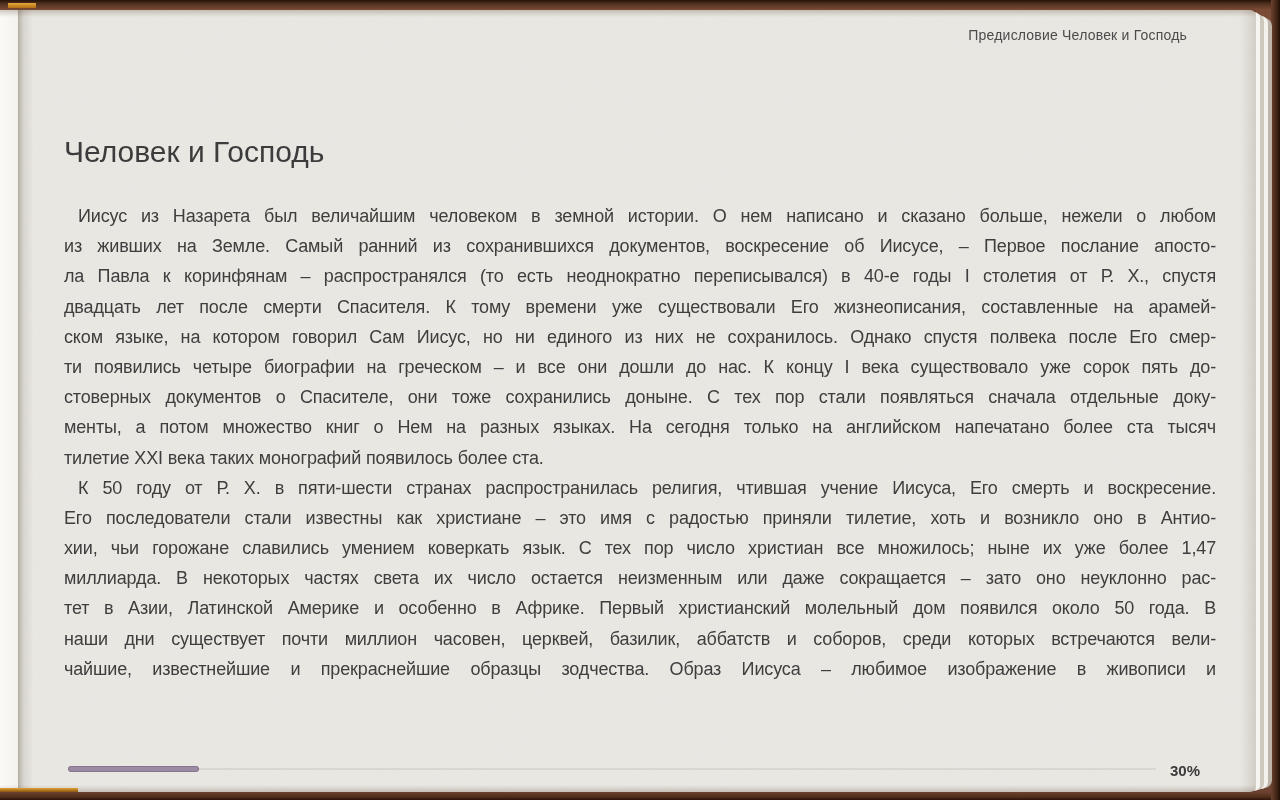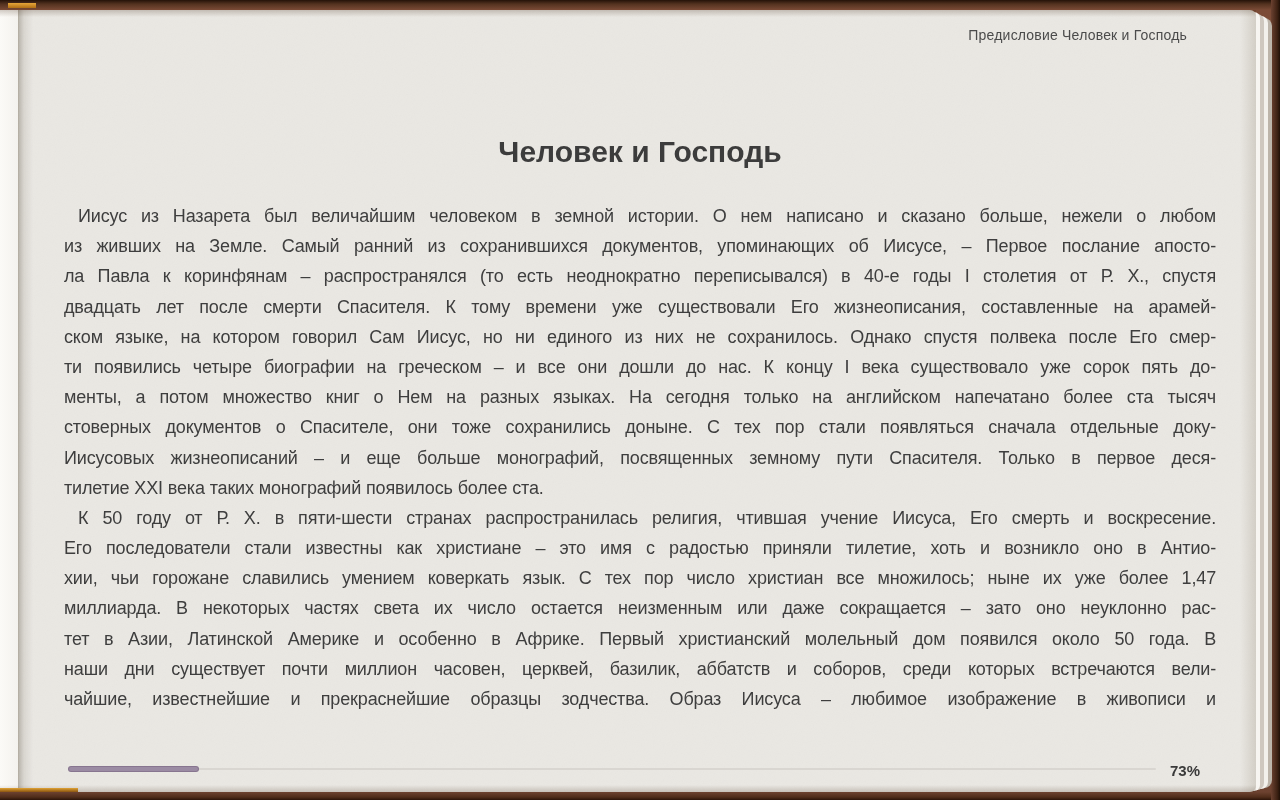--- a/index.html
+++ b/index.html
@@ -39,22 +39,22 @@
     background:linear-gradient(180deg,rgba(60,35,15,.22),rgba(60,35,15,0));}
   .shadow-bottom{position:absolute;left:0;right:0;bottom:0;height:7px;
     background:linear-gradient(0deg,rgba(60,35,15,.20),rgba(60,35,15,0));}
   .shadow-right{position:absolute;right:0;top:0;bottom:0;width:16px;border-radius:0 6px 6px 0;
     background:linear-gradient(90deg,rgba(110,95,70,0),rgba(110,95,70,.18));}
   
   .running-head{position:absolute;top:17px;right:69px;
     font-size:14px;color:#4b4b4b;letter-spacing:.2px;}
   .chapter-title{position:absolute;top:63px;left:64px;width:1152px;text-align:center;
     font-size:28px;font-weight:bold;color:#3c3c3c;}
-  .section-title{position:absolute;top:125px;left:64px;width:1152px;text-align:center;
-    font-size:30px;font-weight:bold;color:#3c3c3c;}
+  .section-title{position:absolute;top:125px;left:64px;width:1152px;
+    font-size:30px;font-weight:normal;color:#3c3c3c;}
   .body-text{position:absolute;top:191px;left:64px;width:1152px;
     font-size:18px;color:#3e3e3e;}
   .line{line-height:30.2px;height:30.2px;overflow:hidden;
     text-align:justify;text-align-last:justify;letter-spacing:-.15px;}
   .line.para-end{text-align-last:left;}
   .line.indent{text-indent:14px;}
   
   .progress-track{position:absolute;left:68px;top:758px;width:1088px;height:2px;
     background:#d9d6d1;border-radius:1px;}
   .progress-fill{position:absolute;left:68px;top:756px;height:6px;width:0;
@@ -94,37 +94,36 @@
   <div class="shadow-bottom"></div>
   <div class="shadow-right"></div>
 
   <div class="running-head">Предисловие Человек и Господь</div>
 
 
   <div class="section-title">Человек и Господь</div>
 
   <div class="body-text">
     <div class="line indent">Иисус из Назарета был величайшим человеком в земной истории. О нем написано и сказано больше, нежели о любом</div>
-    <div class="line">из живших на Земле. Самый ранний из сохранившихся документов, упоминающих об Иисусе, – Первое послание апосто-</div>
+    <div class="line">из живших на Земле. Самый ранний из сохранившихся документов, воскресение об Иисусе, – Первое послание апосто-</div>
     <div class="line">ла Павла к коринфянам – распространялся (то есть неоднократно переписывался) в 40-е годы I столетия от Р. Х., спустя</div>
     <div class="line">двадцать лет после смерти Спасителя. К тому времени уже существовали Его жизнеописания, составленные на арамей-</div>
     <div class="line">ском языке, на котором говорил Сам Иисус, но ни единого из них не сохранилось. Однако спустя полвека после Его смер-</div>
     <div class="line">ти появились четыре биографии на греческом – и все они дошли до нас. К концу I века существовало уже сорок пять до-</div>
+    <div class="line">стоверных документов о Спасителе, они тоже сохранились доныне. С тех пор стали появляться сначала отдельные доку-</div>
     <div class="line">менты, а потом множество книг о Нем на разных языках. На сегодня только на английском напечатано более ста тысяч</div>
-    <div class="line">стоверных документов о Спасителе, они тоже сохранились доныне. С тех пор стали появляться сначала отдельные доку-</div>
-    <div class="line">Иисусовых жизнеописаний – и еще больше монографий, посвященных земному пути Спасителя. Только в первое деся-</div>
     <div class="line para-end">тилетие XXI века таких монографий появилось более ста.</div>
     <div class="line indent">К 50 году от Р. Х. в пяти-шести странах распространилась религия, чтившая учение Иисуса, Его смерть и воскресение.</div>
     <div class="line">Его последователи стали известны как христиане – это имя с радостью приняли тилетие, хоть и возникло оно в Антио-</div>
     <div class="line">хии, чьи горожане славились умением коверкать язык. С тех пор число христиан все множилось; ныне их уже более 1,47</div>
     <div class="line">миллиарда. В некоторых частях света их число остается неизменным или даже сокращается – зато оно неуклонно рас-</div>
     <div class="line">тет в Азии, Латинской Америке и особенно в Африке. Первый христианский молельный дом появился около 50 года. В</div>
     <div class="line">наши дни существует почти миллион часовен, церквей, базилик, аббатств и соборов, среди которых встречаются вели-</div>
     <div class="line">чайшие, известнейшие и прекраснейшие образцы зодчества. Образ Иисуса – любимое изображение в живописи и</div>
   </div>
 
   <div>
     <div class="progress-track"></div>
     <div class="progress-fill" style="width: 130.56px;"></div>
-    <div class="progress-label">73%</div>
+    <div class="progress-label">30%</div>
   </div>
 
 </div>
 
 </body></html>

